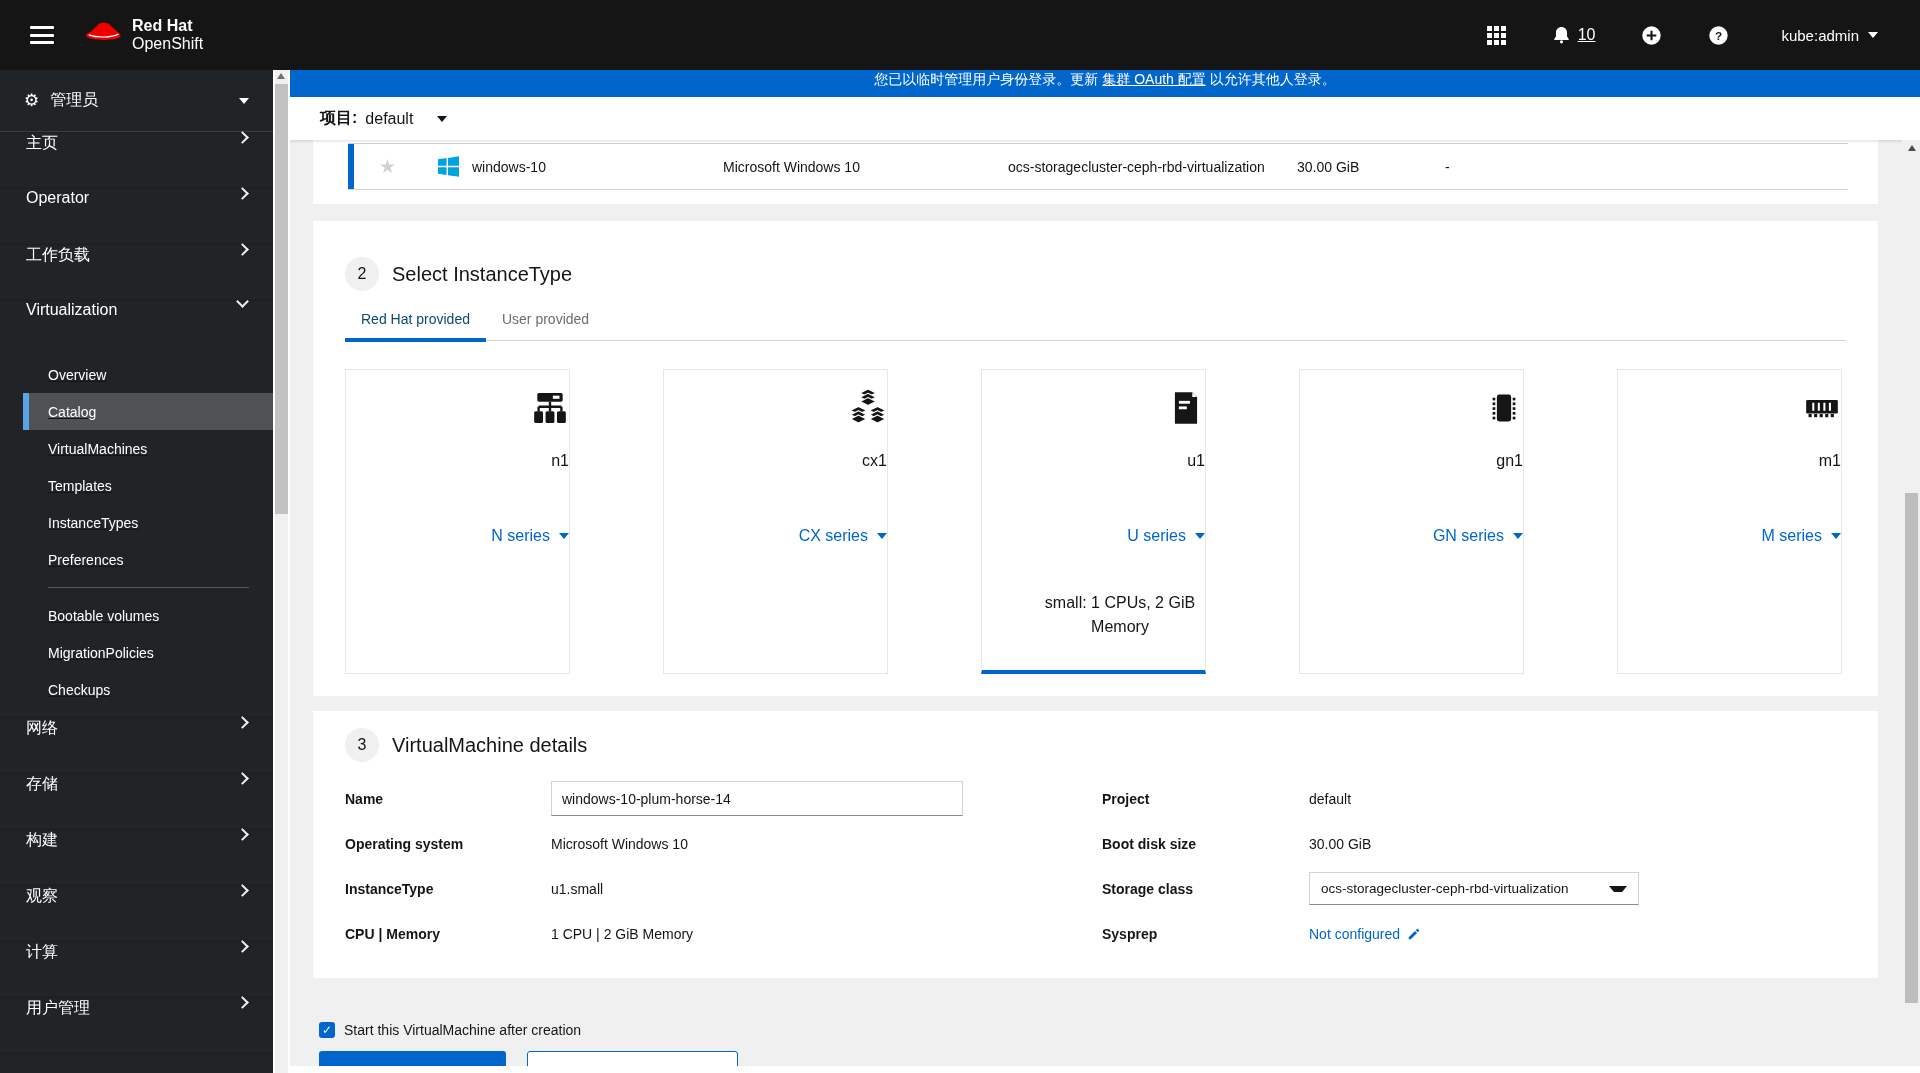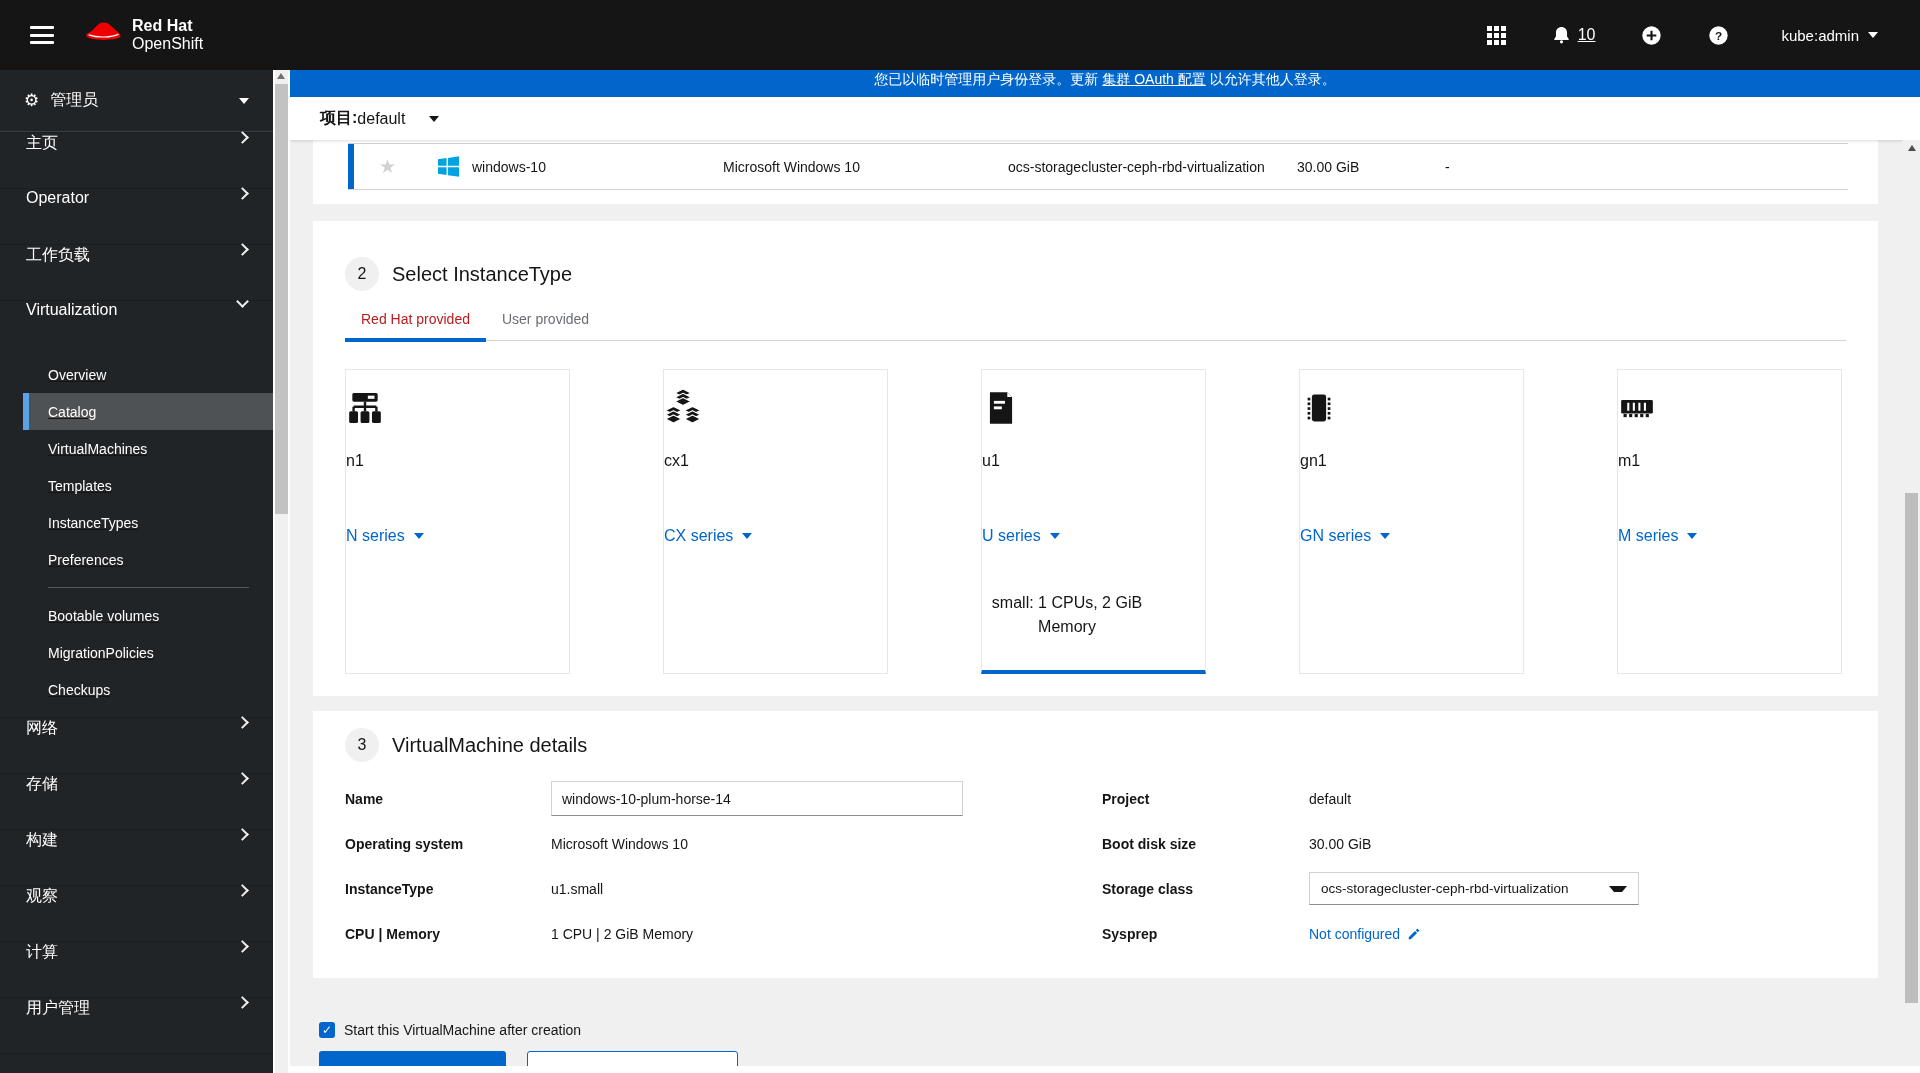--- a/index.html
+++ b/index.html
@@ -38,21 +38,21 @@
   .left-scroll { position:absolute; top:70px; left:273px; width:17px; height:1003px; background:#fff; z-index:21; }
   .left-scroll .track { position:absolute; left:2px; top:0; width:13px; height:100%; background:#f0f0f0; }
   .left-scroll .arrow { position:absolute; left:4px; top:3px; width:0; height:0; border-left:4.5px solid transparent; border-right:4.5px solid transparent; border-bottom:6px solid #707070; }
   .left-scroll .thumb { position:absolute; left:2px; top:14px; width:13px; height:430px; background:#c2c2c2; }
 
   
   .main { position:absolute; top:63px; left:290px; width:1630px; height:1003px; background:#fff; }
   .banner { height:34px; background:#0066cc; color:#fff; font-size:14px; display:flex; align-items:center; justify-content:center; }
   .banner a { color:#fff; text-decoration:underline; cursor:pointer; margin:0 4px; }
   .projectbar { height:43px; background:#fff; display:flex; align-items:center; padding-left:30px; box-shadow:0 1px 3px rgba(0,0,0,.15); position:relative; z-index:5; font-size:16px; }
-  .projectbar .plabel { font-weight:bold; }
+  .projectbar .plabel { font-weight:bold; margin-right:8px; }
   .caret-d { width:0; height:0; border-left:5px solid transparent; border-right:5px solid transparent; border-top:6px solid #151515; margin-left:24px; }
 
   .scrollarea { position:absolute; top:77px; left:0; width:1630px; height:926px; background:#f0f0f0; overflow:hidden; }
   .content-col { position:absolute; left:23px; top:0; width:1565px; }
 
   
   .right-scroll { position:absolute; right:0; top:0; width:18px; height:926px; background:#f0f0f0; z-index:9; }
   .right-scroll .arrow { position:absolute; right:4px; top:5px; width:0; height:0; border-left:4.5px solid transparent; border-right:4.5px solid transparent; border-bottom:6px solid #4d4d4d; }
   .right-scroll .thumb { position:absolute; right:2px; top:353px; width:13px; height:510px; background:#bdbdbd; }
 
@@ -72,25 +72,25 @@
   .c-dash { flex:1; }
 
   
   .card-it { margin-top:17px; height:475px; padding:36px 32px 0 32px; }
   .sec-head { display:flex; align-items:center; }
   .step-circle { width:34px; height:34px; border-radius:50%; background:#f0f0f0; color:#151515; font-size:16px; display:flex; align-items:center; justify-content:center; }
   .sec-title { font-size:20px; margin-left:13px; }
 
   .tabs { display:flex; margin-top:10px; border-bottom:1px solid #d2d2d2; }
   .tab { font-size:14px; padding:10px 16px 13px 16px; position:relative; color:#6a6e73; cursor:pointer; }
-  .tab.active { color:#b91c1c; }
+  .tab.active { color:#0c4a6e; }
   .tab.active::after { content:""; position:absolute; left:0; right:0; bottom:-2px; height:4px; background:#0066cc; }
 
   .it-cards { display:flex; gap:93px; margin-top:28px; }
-  .it-card { width:225px; height:305px; border:1px solid #e7e7e7; background:#fff; display:flex; flex-direction:column; align-items:flex-start; padding-top:18px; cursor:pointer; }
+  .it-card { width:225px; height:305px; border:1px solid #e7e7e7; background:#fff; display:flex; flex-direction:column; align-items:flex-end; padding-top:18px; cursor:pointer; }
   .it-card.selected { border-bottom:4px solid #0066cc; }
   .it-icon { height:40px; display:flex; align-items:center; }
   .it-name { font-size:16px; margin-top:24px; }
   .series-link { margin-top:57px; font-size:16px; color:#0066cc; display:flex; align-items:center; cursor:pointer; }
   .caret-b { width:0; height:0; border-left:5px solid transparent; border-right:5px solid transparent; border-top:6px solid #0066cc; margin-left:9px; }
   .it-detail { margin-top:46px; font-size:16px; color:#151515; text-align:center; width:170px; line-height:24px; }
 
   
   .card-vm { margin-top:15px; height:267px; padding:17px 32px 0 32px; }
   .details-grid { display:flex; margin-top:14px; }

